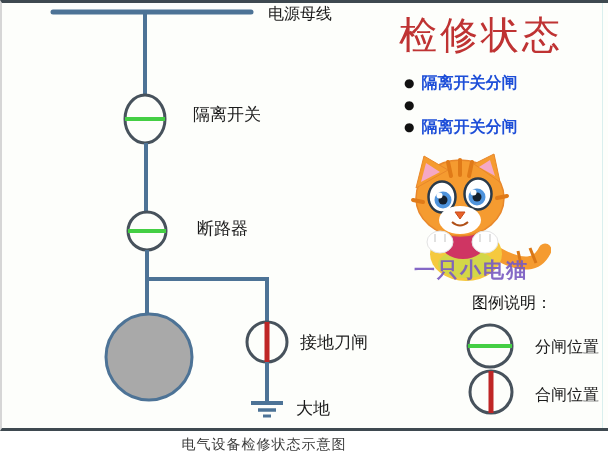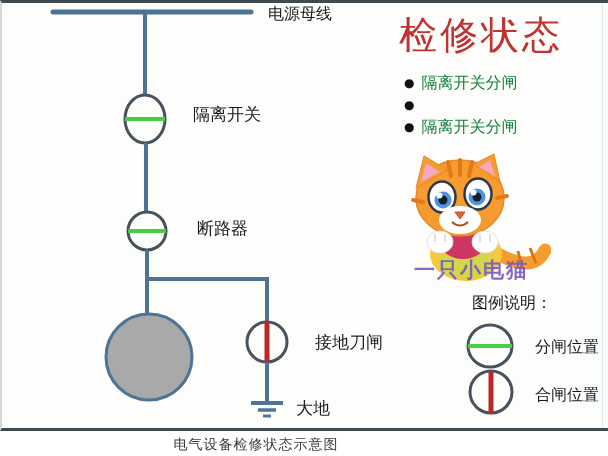--- a/index.html
+++ b/index.html
@@ -22,49 +22,49 @@
     background:#d9efee;
   }
   svg { position:absolute; left:0; top:0; }
   .lbl {
     position:absolute; color:#1b1b1b; font-size:17px; line-height:21px;
     white-space:nowrap;
   }
   .lbl-bus { left:268px; top:3px; font-size:16px; }
   .lbl-isolation { left:193px; top:104px; }
   .lbl-breaker { left:197px; top:218px; }
-  .lbl-groundsw { left:315px; top:332px; }
+  .lbl-groundsw { left:300px; top:332px; }
   .lbl-earth { left:296px; top:398px; }
   .lbl-motor {
     position:absolute; left:106px; top:348px; width:86px; text-align:center;
     color:#d42a2a; font-weight:bold; font-size:16px;
   }
   .page-title {
     position:absolute; left:399px; top:14px; width:190px;
     font-family:"Liberation Serif","DejaVu Serif",serif;
     font-size:38px; line-height:42px; color:#bf3333; letter-spacing:3px;
     white-space:nowrap;
   }
   .status-list { position:absolute; left:404px; top:72px; }
   .status-item { display:flex; align-items:center; height:22px; }
   .status-item .dot { font-size:12px; color:#111; margin-right:7px; line-height:22px; }
-  .status-item .txt { font-size:16px; color:#15803d; line-height:22px; white-space:nowrap; }
+  .status-item .txt { font-size:16px; color:#1d4ed8; line-height:22px; white-space:nowrap;font-weight:bold; }
   .cat-wrap { position:absolute; left:406px; top:152px; width:145px; height:132px; }
   .cat-watermark {
     position:absolute; left:414px; top:256px; font-size:21px; font-weight:bold;
     color:#7a5cc2; letter-spacing:2px; opacity:.92; white-space:nowrap;
   }
   .legend-title {
     position:absolute; left:472px; top:293px; font-size:16px; color:#141414;
     white-space:nowrap;
   }
   .lbl-legend-open  { left:535px; top:336px; font-size:16px; }
   .lbl-legend-close { left:535px; top:384px; font-size:16px; }
   .caption {
-    position:absolute; left:0; top:436px; width:512px; text-align:center;
+    position:absolute; left:8px; top:436px; width:512px; text-align:center;
     font-size:14px; color:#3c3c3c; letter-spacing:1px;
   }
 </style>
 </head>
 <body>
 
 <div id="stage">
   <div id="diagram-area"></div>
   <div class="right-hairline"></div>
 

